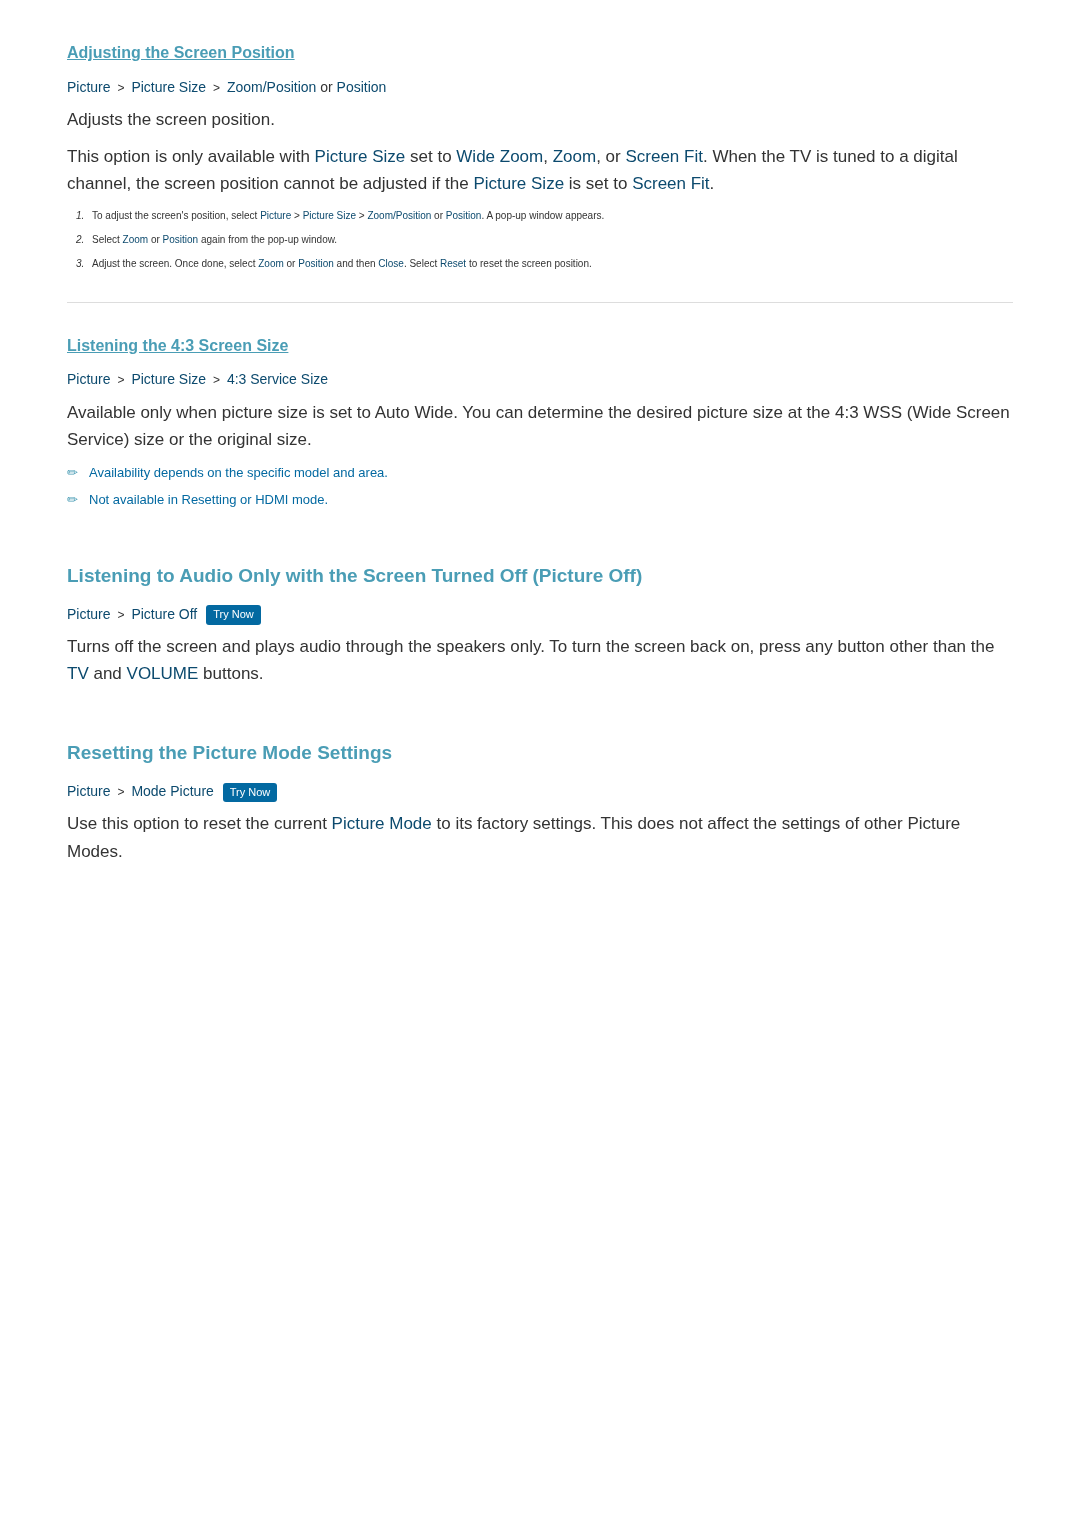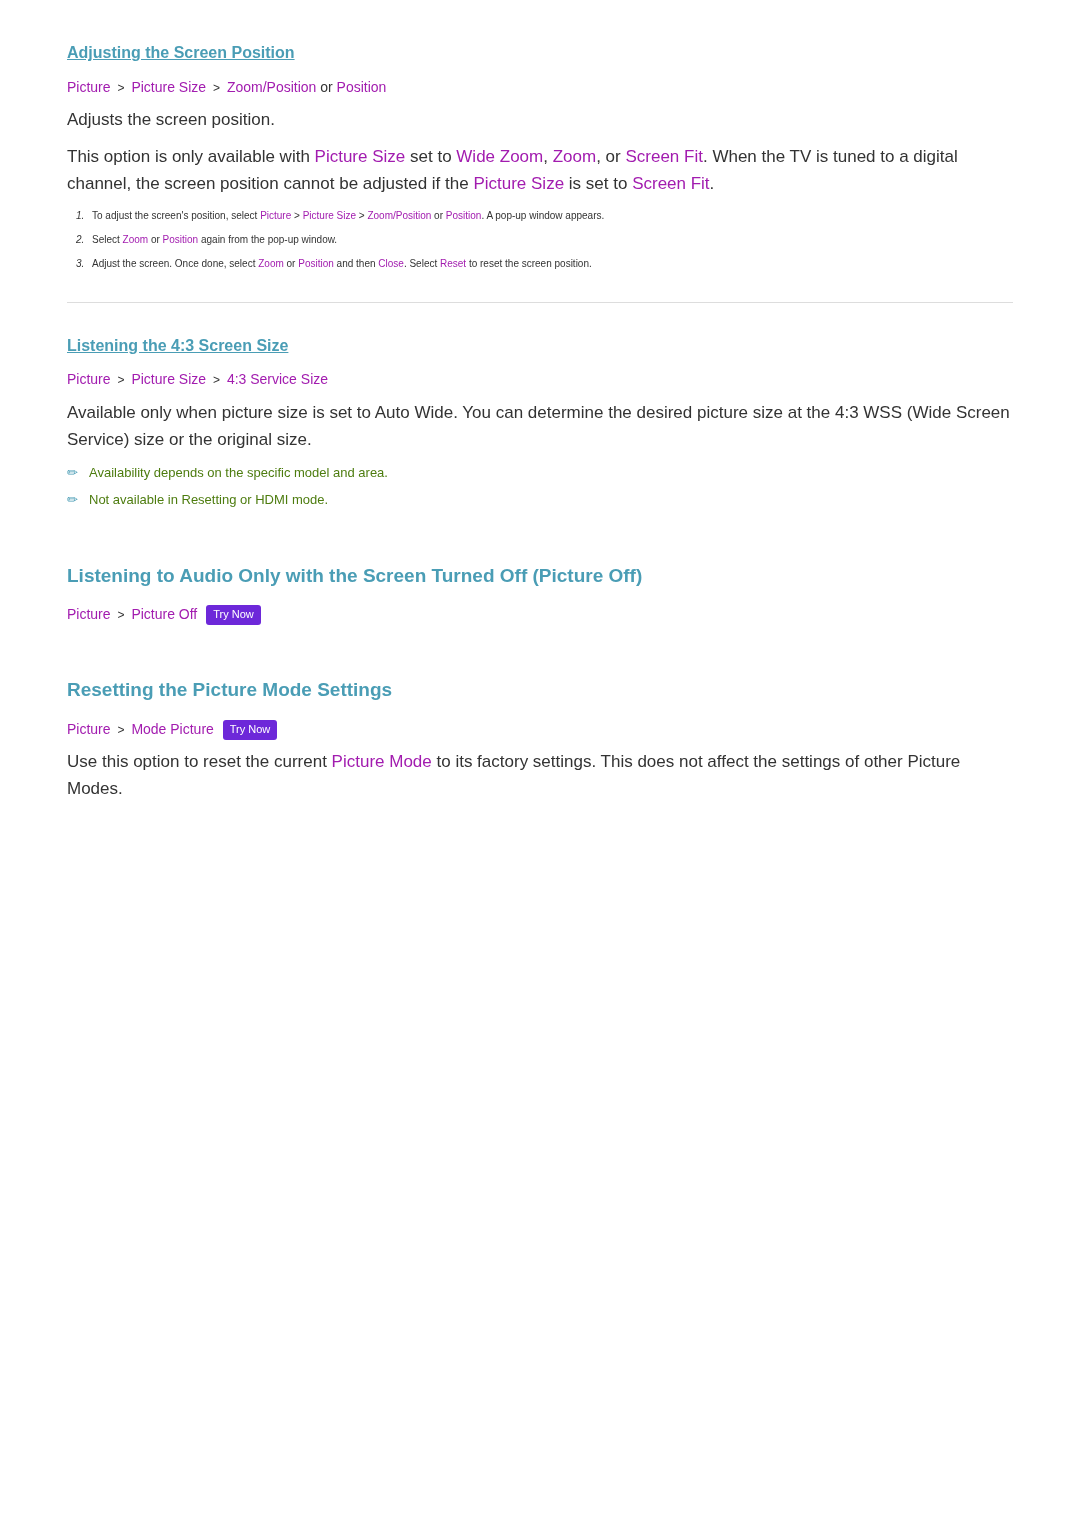--- a/index.html
+++ b/index.html
@@ -25,21 +25,21 @@
       font-weight: bold;
       color: #4a9db5;
       margin-bottom: 12px;
       margin-top: 50px;
     }
     .breadcrumb {
       font-size: 14px;
       margin-bottom: 8px;
     }
     .breadcrumb a, .inline-link {
-      color: #a21caf;
+      color: #0c4a6e;
       text-decoration: none;
     }
     .breadcrumb .chevron {
       color: #333;
       margin: 0 3px;
       font-size: 12px;
     }
     p {
       margin-bottom: 10px;
       font-size: 17px;
@@ -59,35 +59,35 @@
       color: #333;
       font-style: italic;
     }
     .note-list {
       list-style: none;
       margin: 10px 0;
       padding: 0;
     }
     .note-list li {
       font-size: 13px;
-      color: #4d7c0f;
+      color: #0369a1;
       margin-bottom: 6px;
       padding-left: 22px;
       position: relative;
     }
     .note-list li::before {
       content: "✏";
       position: absolute;
       left: 0;
       font-size: 13px;
       color: #4a9db5;
     }
     .try-now {
       display: inline-block;
-      background: #6d28d9;
+      background: #0369a1;
       color: #fff;
       font-size: 11px;
       padding: 1px 7px;
       border-radius: 3px;
       margin-left: 5px;
       vertical-align: middle;
     }
     .divider {
       border: none;
       border-top: 1px solid #ddd;
@@ -153,20 +153,23 @@
 <section>
   <h1 class="section-h1">Listening to Audio Only with the Screen Turned Off (Picture Off)</h1>
 
   <div class="breadcrumb">
     <a class="inline-link">Picture</a>
     <span class="chevron">&gt;</span>
     <a class="inline-link">Picture Off</a>
     <span class="try-now">Try Now</span>
   </div>
 
+  <p>
+    Turns off the screen and plays audio through the speakers only. To turn the screen back on, press any button other than the <a class="inline-link">TV</a> and <a class="inline-link">VOLUME</a> buttons.
+  </p>
 </section>
 
 <section>
   <h1 class="section-h1">Resetting the Picture Mode Settings</h1>
 
   <div class="breadcrumb">
     <a class="inline-link">Picture</a>
     <span class="chevron">&gt;</span>
     <a class="inline-link">Mode Picture</a>
     <span class="try-now">Try Now</span>

